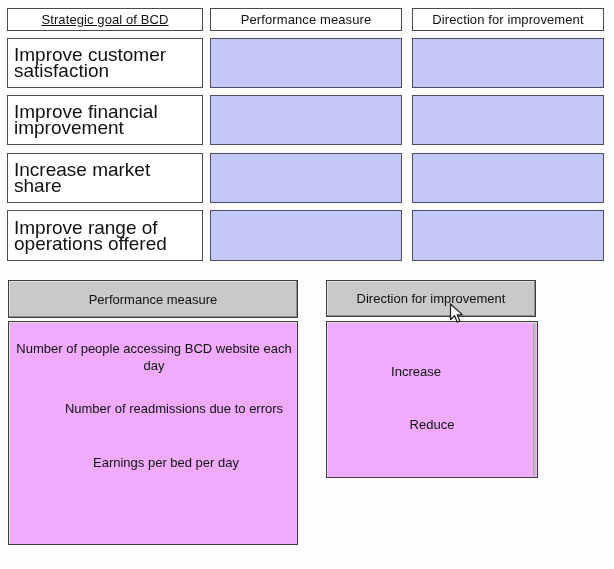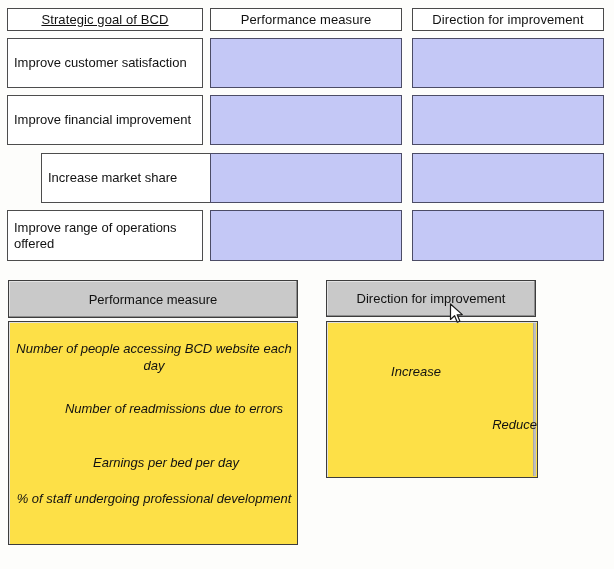--- a/index.html
+++ b/index.html
@@ -29,21 +29,21 @@
     font-size: 13px;
     color: #111;
     letter-spacing: .1px;
   }
 
   .goal-cell {
     border: 1px solid #4d4d4d;
     background: #ffffff;
     display: flex;
     align-items: center;
-    font-size: 13px;
+    font-size: 19px;
     color: #111;
     padding: 8px 6px;
     line-height: 16px;
   }
 
   .drop-cell {
     border: 1px solid #4c4c66;
     background: #c4c8f6;
   }
 
@@ -54,24 +54,23 @@
     display: flex;
     align-items: center;
     justify-content: center;
     font-size: 13px;
     color: #111;
     box-shadow: inset -1px -1px 0 #8e8e8e, inset 1px 1px 0 #e2e2e2;
   }
 
   .panel-body {
     border: 1px solid #3d3d3d;
-    background: #fde047;
+    background: #f0abfc;
     box-shadow: inset 1px 1px 0 #e0e0e0;
     overflow: hidden;
-    font-style: italic;
   }
 
   .panel-body .item {
     text-align: center;
     font-size: 13px;
     color: #111;
     line-height: 17px;
   }
 
   
@@ -108,21 +107,21 @@
 </div>
 <div class="abs drop-cell" style="left:210px; top:38px; width:192px; height:50px;"></div>
 <div class="abs drop-cell" style="left:412px; top:38px; width:192px; height:50px;"></div>
 
 <div class="abs goal-cell" style="left:7px; top:95px; width:196px; height:50px;">
   <span>Improve financial improvement</span>
 </div>
 <div class="abs drop-cell" style="left:210px; top:95px; width:192px; height:50px;"></div>
 <div class="abs drop-cell" style="left:412px; top:95px; width:192px; height:50px;"></div>
 
-<div class="abs goal-cell" style="left:7px; top:153px; width:196px; height:50px;margin-left:34px;">
+<div class="abs goal-cell" style="left:7px; top:153px; width:196px; height:50px;">
   <span>Increase market share</span>
 </div>
 <div class="abs drop-cell" style="left:210px; top:153px; width:192px; height:50px;"></div>
 <div class="abs drop-cell" style="left:412px; top:153px; width:192px; height:50px;"></div>
 
 <div class="abs goal-cell" style="left:7px; top:210px; width:196px; height:51px;">
   <span>Improve range of operations offered</span>
 </div>
 <div class="abs drop-cell" style="left:210px; top:210px; width:192px; height:51px;"></div>
 <div class="abs drop-cell" style="left:412px; top:210px; width:192px; height:51px;"></div>
@@ -134,34 +133,31 @@
 <div class="abs panel-body" style="left:8px; top:321px; width:290px; height:224px;">
   <div class="abs item" style="left:0; top:18px; width:290px;">
     <span>Number of people accessing BCD website each day</span>
   </div>
   <div class="abs item" style="left:0; top:78px; width:290px;padding-left:40px;">
     <span>Number of readmissions due to errors</span>
   </div>
   <div class="abs item" style="left:12px; top:132px; width:290px;">
     <span>Earnings per bed per day</span>
   </div>
-  <div class="abs item" style="left:0; top:168px; width:290px;">
-    <span>% of staff undergoing professional development</span>
-  </div>
 </div>
 
 <div class="abs panel-header" style="left:326px; top:280px; width:210px; height:37px;">
   <span>Direction for improvement</span>
 </div>
 
 <div class="abs panel-body" style="left:326px; top:321px; width:212px; height:157px;">
   <div class="scroll-hint"></div>
   <div class="abs item" style="left:0; top:41px; width:178px;">
     <span>Increase</span>
   </div>
-  <div class="abs item" style="left:0; top:94px; width:210px;text-align:right;">
+  <div class="abs item" style="left:0; top:94px; width:210px;">
     <span>Reduce</span>
   </div>
 </div>
 
 <svg class="abs cursor" style="left:449px; top:303px; width:16px; height:22px;" viewBox="0 0 16 22" xmlns="http://www.w3.org/2000/svg">
   <path d="M1.5 1 L1.5 16.5 L5.6 12.7 L8.3 19.2 L10.8 18.1 L8.2 11.8 L13.3 11.6 Z" fill="#ffffff" stroke="#1a1a1a" stroke-width="1.2" stroke-linejoin="round"></path>
 </svg>
 
 </body></html>

